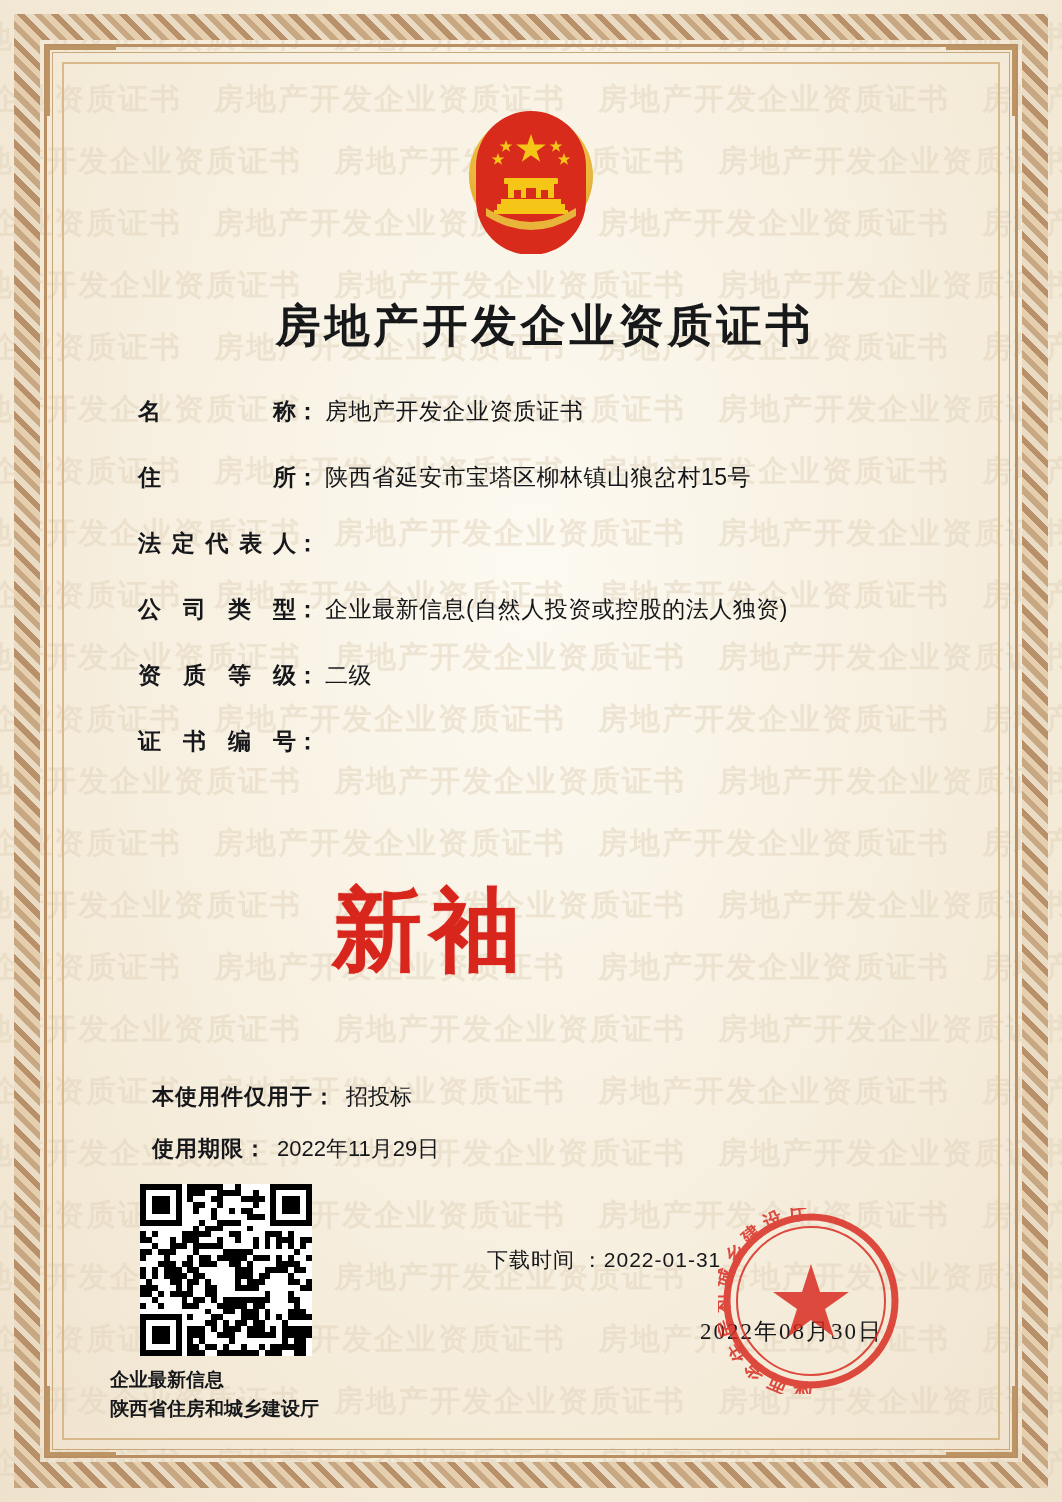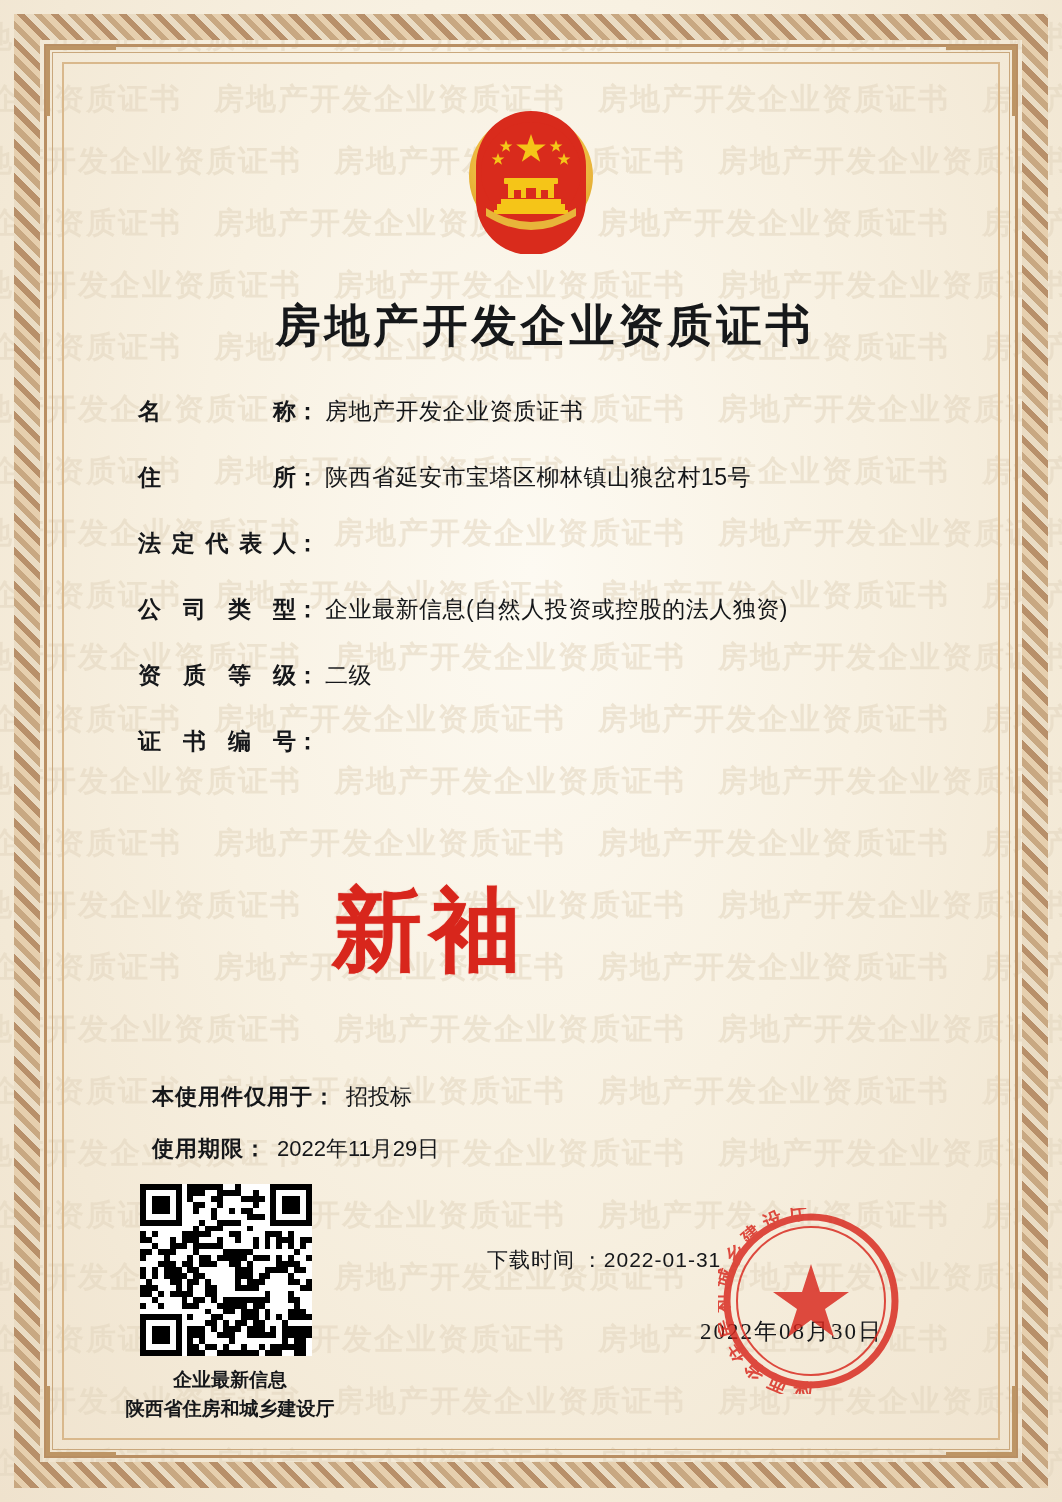--- a/index.html
+++ b/index.html
@@ -124,21 +124,21 @@
   .usage .row{display:flex;margin-bottom:22px;align-items:flex-end;}
   .usage .u-label{font-weight:bold;letter-spacing:1px;}
   .usage .u-val{padding-left:10px;}
   .qr{
     position:absolute;left:140px;top:1184px;
     width:172px;height:172px;
     background:#fff;
   }
   .qr-note{
     position:absolute;left:110px;top:1366px;width:240px;
-    text-align:center;font-size:19px;color:#15171a;line-height:1.5;font-weight:bold;
+    text-align:left;font-size:19px;color:#15171a;line-height:1.5;font-weight:bold;
   }
   .dl-time{
     position:absolute;left:487px;top:1246px;
     font-size:21px;color:#15171a;letter-spacing:1px;
   }
   .issuer{
     position:absolute;left:585px;top:1278px;
     font-size:22px;color:#15171a;letter-spacing:1px;
   }
   .issue-date{

